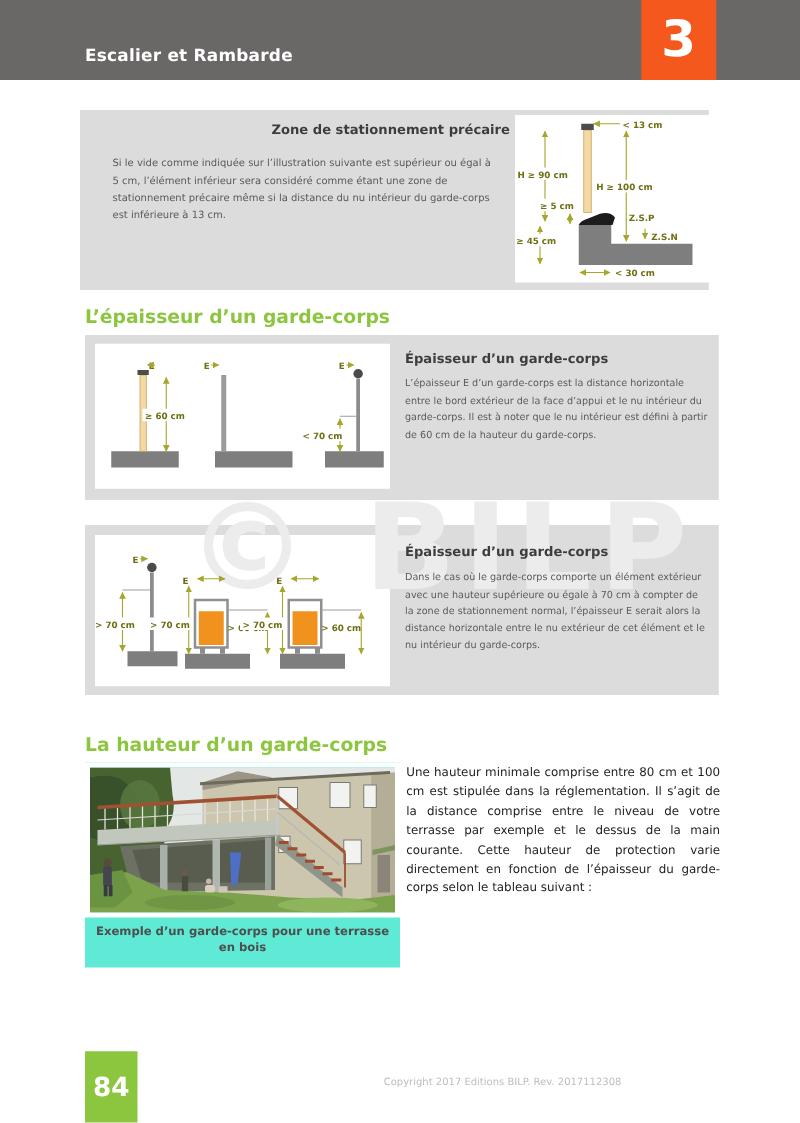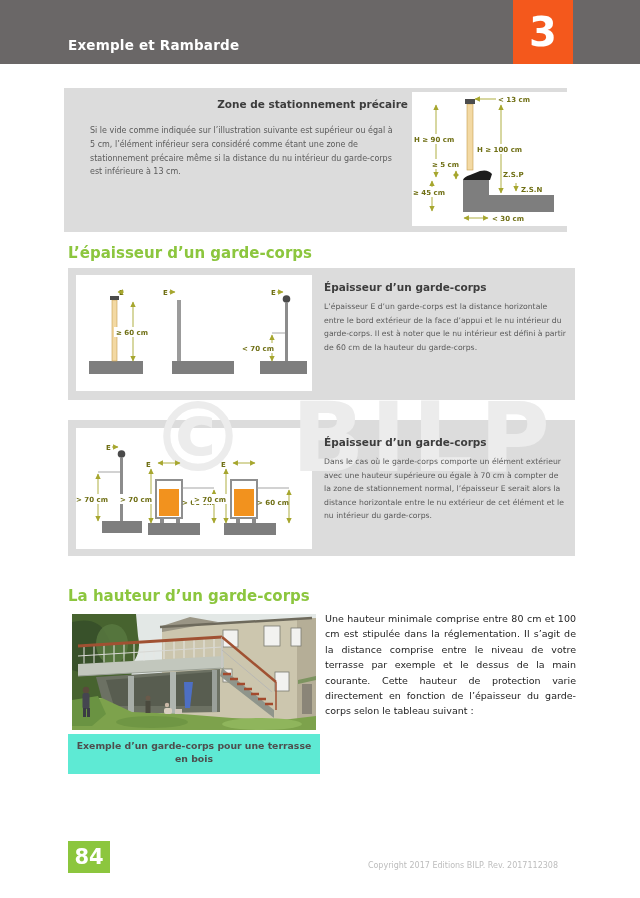--- a/index.html
+++ b/index.html
@@ -46,36 +46,36 @@
   .photo-block{left:68px;top:610px;width:252px;background:#5eead4;}
   .photo-frame{border:4px solid #ffffff;width:244px;height:116px;}
   .photo-frame svg{display:block;}
   .photo-caption{font-size:9.3px;font-weight:700;color:#4e4e4e;text-align:center;
                  line-height:13px;padding:5px 8px 9px 8px;}
 
   .hauteur-text{left:325px;top:611px;width:251px;font-size:9.5px;line-height:15.4px;
                 text-align:justify;color:#1d1d1d;}
 
   
-  .page-number{left:68px;top:841px;width:42px;height:32px;background:#8cc63e;color:#fff;
+  .page-number{left:68px;top:841px;width:42px;height:57px;background:#8cc63e;color:#fff;
                display:flex;align-items:center;justify-content:center;
                font-size:21px;font-weight:700;}
-  .copyright{left:296px;top:861px;width:262px;text-align:right;font-size:8px;color:#bdbdbd;}
+  .copyright{left:307px;top:861px;width:262px;text-align:left;font-size:8px;color:#bdbdbd;}
 
   
   .dimline{stroke:#a6a62e;stroke-width:0.9;fill:none;}
   .thinline{stroke:#9b9b9b;stroke-width:0.9;fill:none;}
   .dimtxt{font-family:"DejaVu Sans",sans-serif;font-size:7px;font-weight:700;fill:#6f6f14;}
   .whitebg{fill:#ffffff;}
 </style>
 </head>
 <body>
 
 <div class="abs header">
-  <div class="abs header-title">Exemple et Rambarde</div>
+  <div class="abs header-title">Escalier et Rambarde</div>
   <div class="abs chapter-badge">3</div>
 </div>
 
 <div class="abs watermark">© BILP</div>
 
 <div class="abs gbox zone-box">
   <div class="box-text zone-text">
     <p class="zone-title">Zone de stationnement précaire</p>
     <p class="zone-body">Si le vide comme indiquée sur l’illustration suivante est supérieur ou égal à 5 cm, l’élément inférieur sera considéré comme étant une zone de stationnement précaire même si la distance du nu intérieur du garde-corps est inférieure à 13 cm.</p>
   </div>

